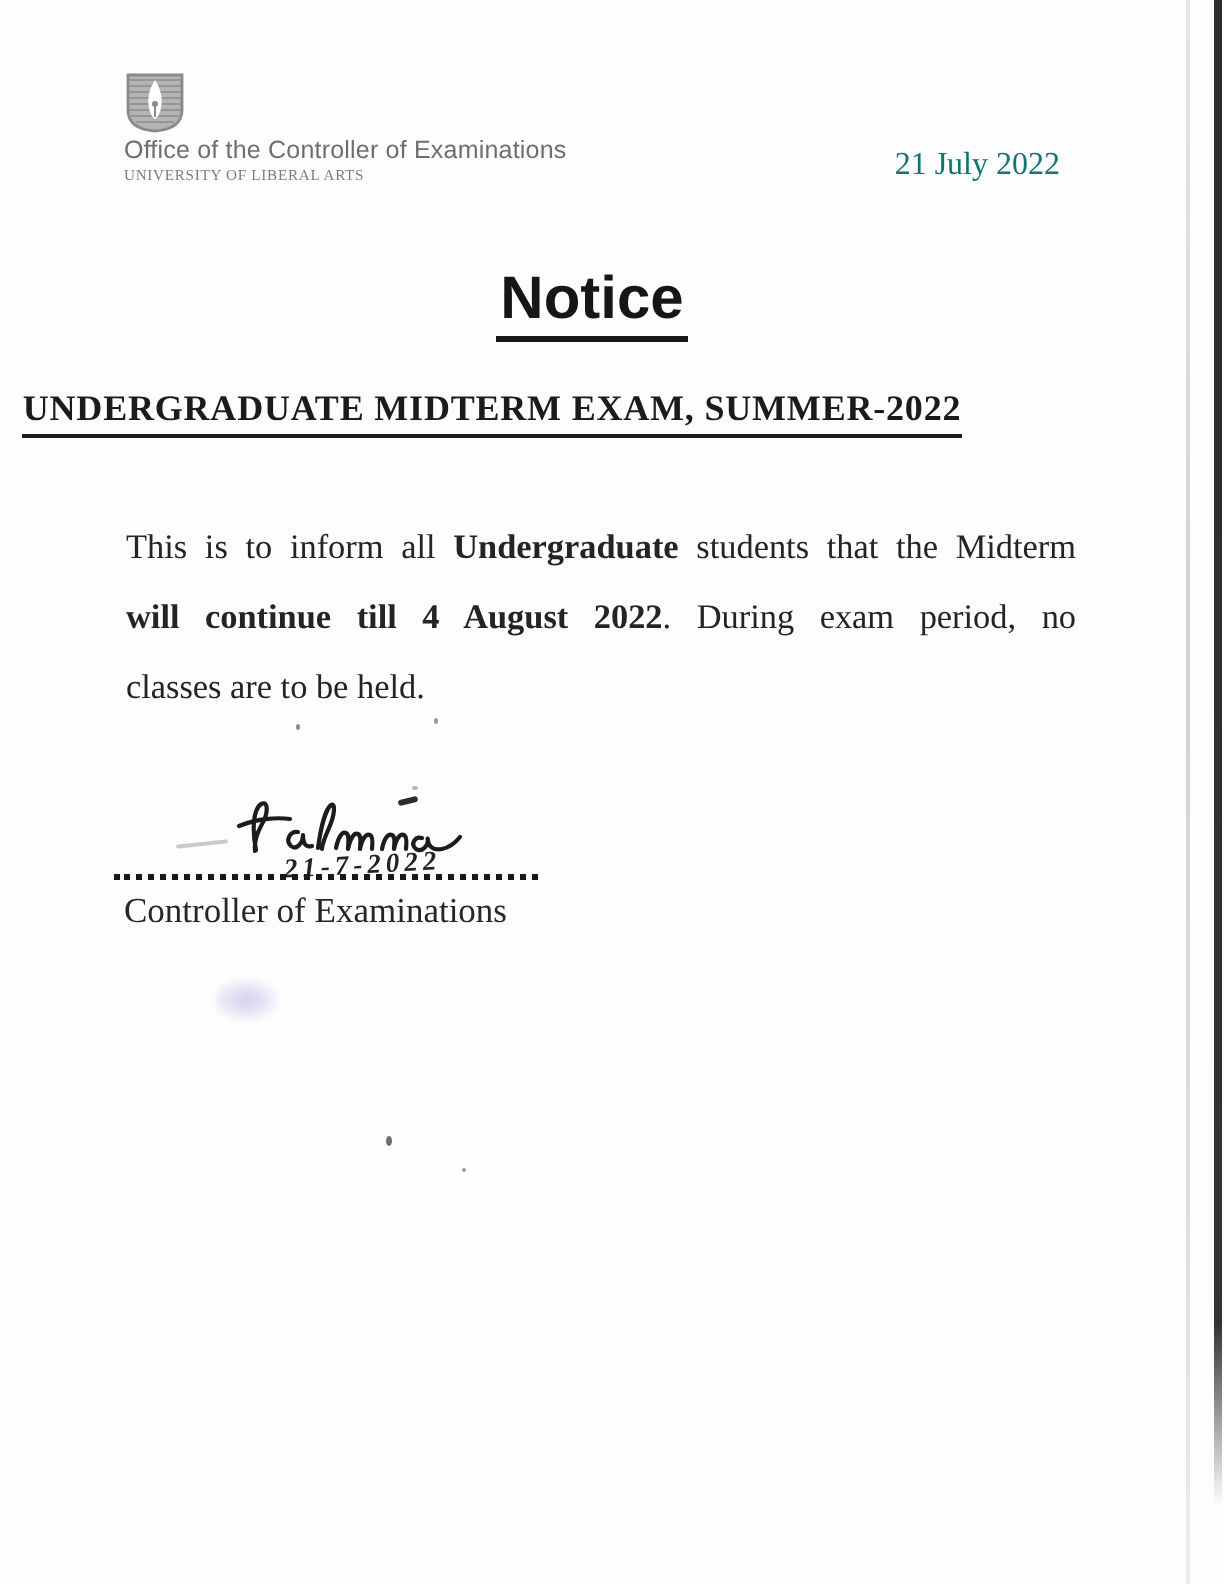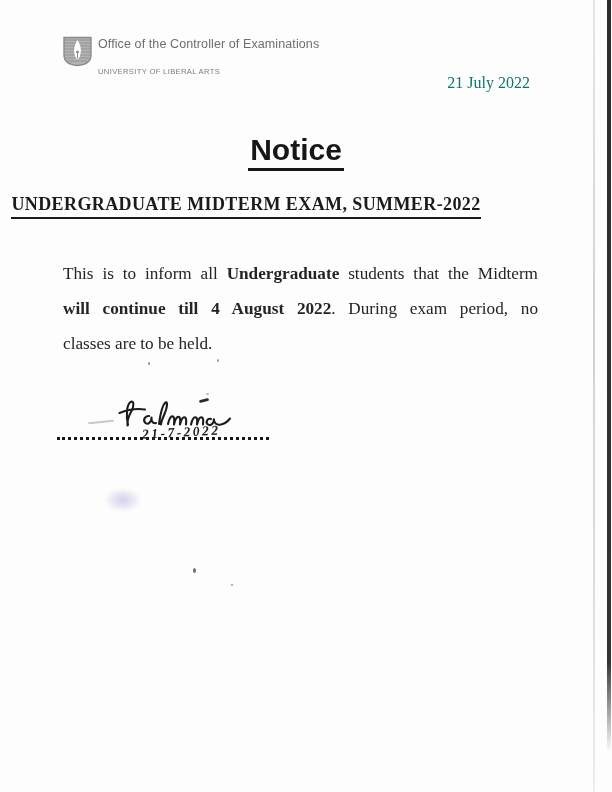--- a/index.html
+++ b/index.html
@@ -8,32 +8,32 @@
 
   .page {
     position: relative;
     width: 612px;
     height: 792px;
     background: #fdfdfd;
     overflow: hidden;
   }
 
   
-  .letterhead { position: absolute; left: 62px; top: 36px; display: flex; }
+  .letterhead { position: absolute; left: 62px; top: 36px; display: flex; flex-direction: column; }
   .logo { width: 31px; height: 31px; margin-right: 5px; flex: 0 0 auto; }
   .org-block { padding-top: 1px; }
   .org-office {
     font-family: "Liberation Sans", sans-serif;
     font-size: 12.5px; line-height: 14px;
     color: #6e6e6e; letter-spacing: 0.1px;
   }
   .org-univ, .org-country {
-    font-family: Liberation Sans, sans-serif;
+    font-family: Liberation Serif, serif;
     font-size: 7.6px; line-height: 9px;
-    color: #7d7d7d; letter-spacing: 0.35px; margin-top: 16px;
+    color: #7d7d7d; letter-spacing: 0.35px; margin-top: 1px;
   }
 
   .date-line {
     position: absolute; top: 74px; left: 0; width: 530px;
     text-align: right;
     font-size: 16px; color: #0f766e;
   }
 
   
   .title-row { position: absolute; top: 104px; left: 0; width: 592px; text-align: center; margin-top: 29px; }
@@ -161,20 +161,21 @@
       <path d="M35,18 C31,17.5 28.5,22 31.5,25 C34.5,27.5 37.5,23 37.5,19.5 C37.3,23 38.5,26 42,25"></path>
       <path d="M45,26 C46.5,15 49,6.5 51.5,4.5 C53.8,3.2 53.5,9 50.5,16 C48.5,20.5 47,24 47,26.5"></path>
       <path d="M54,26 C55,21 57,17.5 59,18.5 C61,19.5 60,24 60,26.5 C61,21.5 63,18 65,19 C67,20 66,24.5 66,26.5 C67,21.5 69,18.5 71,19.5 C73,20.5 72,25 72,26.5"></path>
       <path d="M77,26.5 C78,21.5 80,18.5 82,19.5 C84,20.5 83,24.5 83,26.5 C84,21.5 86,18.5 88,19.5 C90,20.5 89,25 89,26.5"></path>
       <path d="M97,21 C93.5,20 91,24 94,26.5 C97,28.5 100.5,24.5 99.8,21.3 C100,24.5 102,27.5 107,26.5 C111.5,25.5 114,23 116,20.5"></path>
     </g>
     <text x="28" y="38.5" transform="rotate(-3 70 36)" font-family="Liberation Serif, serif" font-style="italic" font-weight="bold" font-size="13.5" letter-spacing="2.5" fill="#222222">21-7-2022</text>
   </svg>
 
   <div class="dotted-line"></div>
+  <div class="signer-role">Controller of Examinations</div>
 
   <div class="smudge"></div>
   <div class="speck s1"></div>
   <div class="speck s2"></div>
   <div class="speck s3"></div>
   <div class="speck s4"></div>
   <div class="speck s5"></div>
   <div class="edge-faint"></div>
   <div class="edge-dark"></div>
 

